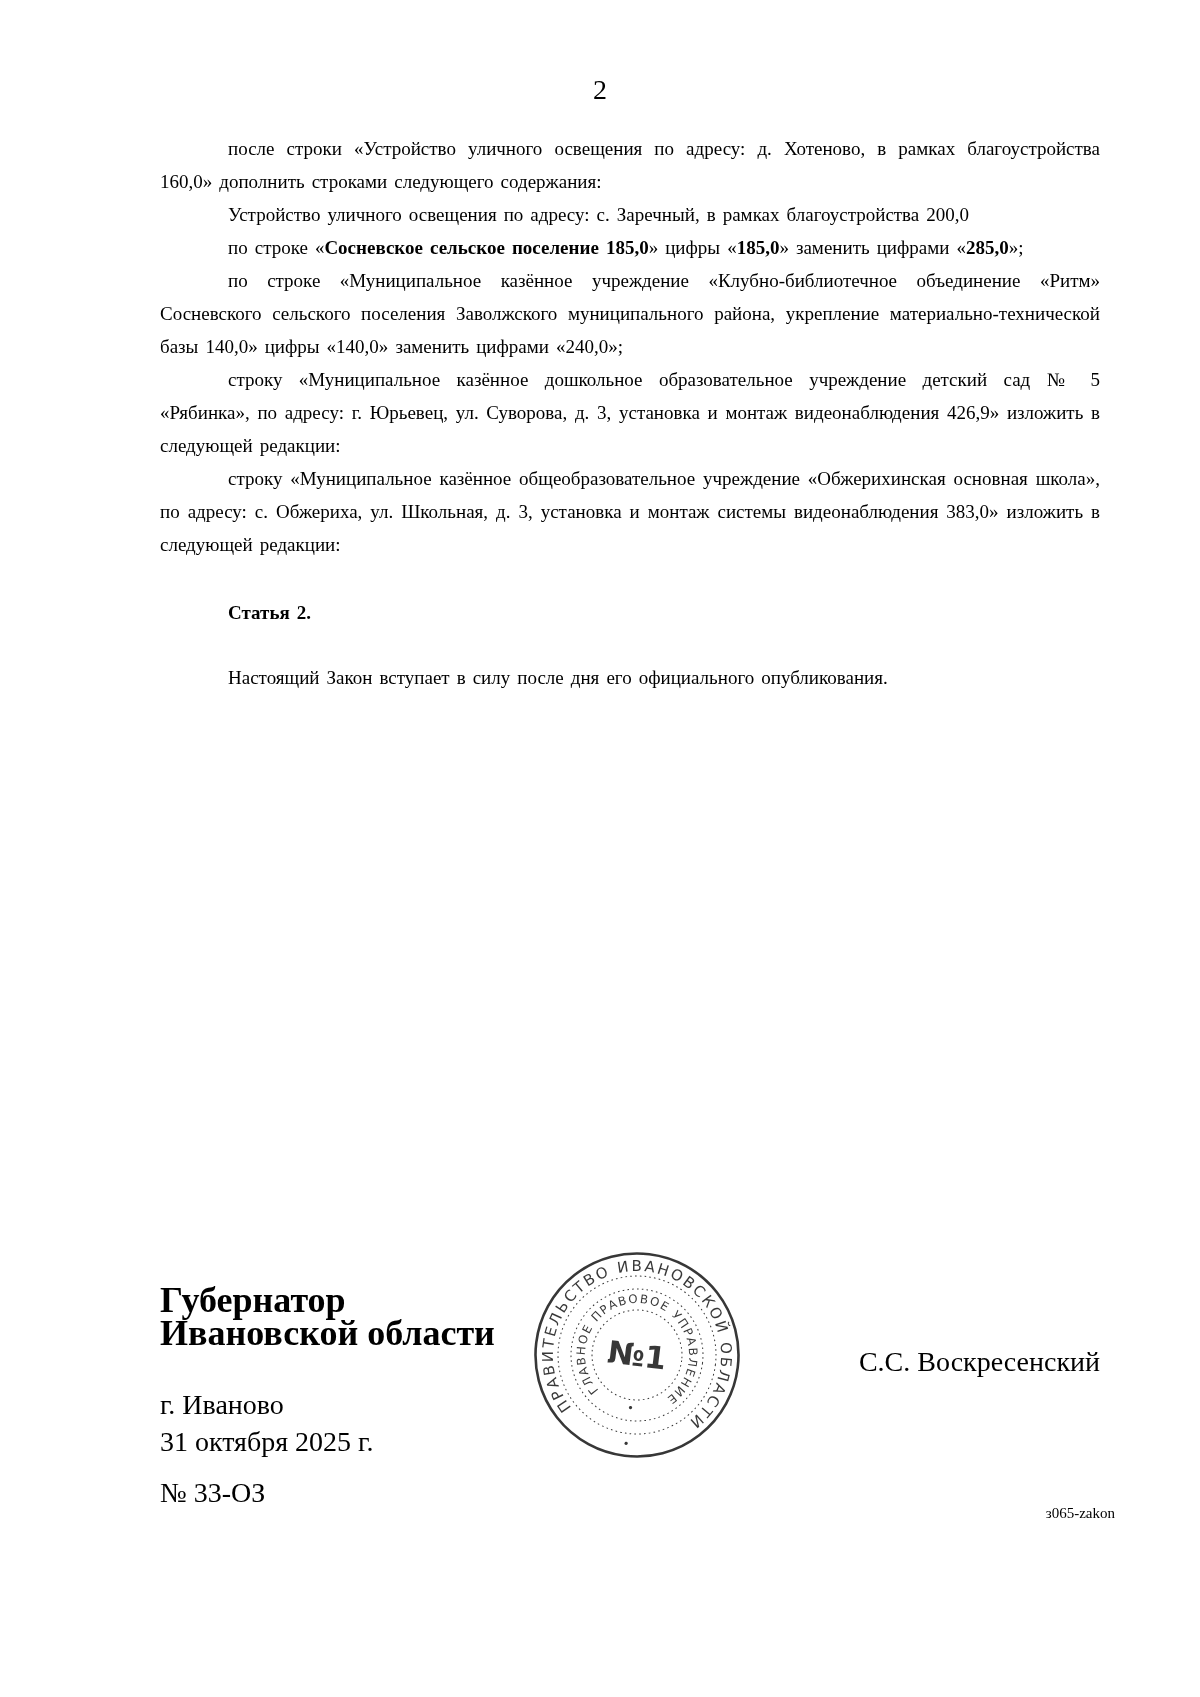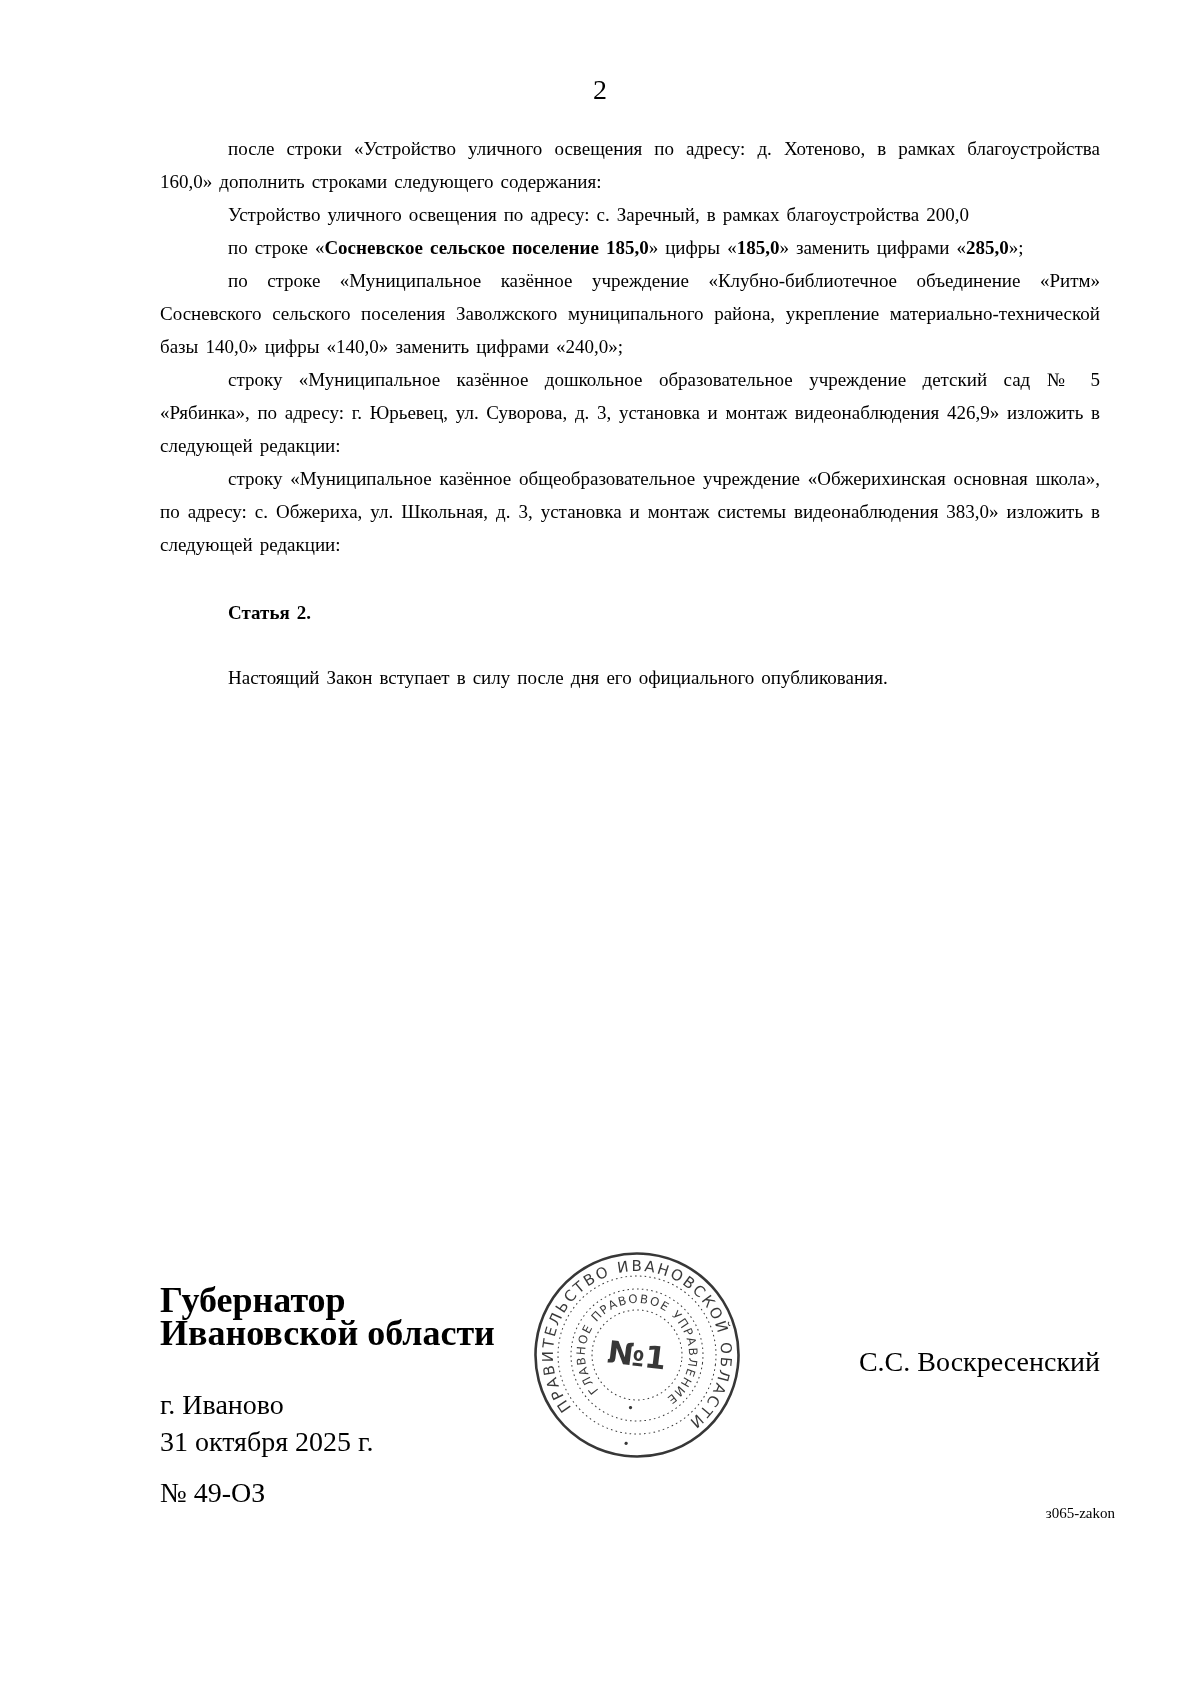--- a/index.html
+++ b/index.html
@@ -126,17 +126,17 @@
       <circle cx="110" cy="199" r="1.6" fill="#1c1c1c"></circle>
       <circle cx="110" cy="163" r="1.6" fill="#1c1c1c"></circle>
     </g>
   </svg>
 
   <div class="place-date">
     <div>г. Иваново</div>
     <div>31 октября 2025 г.</div>
   </div>
 
-  <div class="doc-number">№ 49-ОЗ</div>
+  <div class="doc-number">№ 33-ОЗ</div>
 
   <div class="footer-code">з065-zakon</div>
 
 </div>
 
 </body></html>

